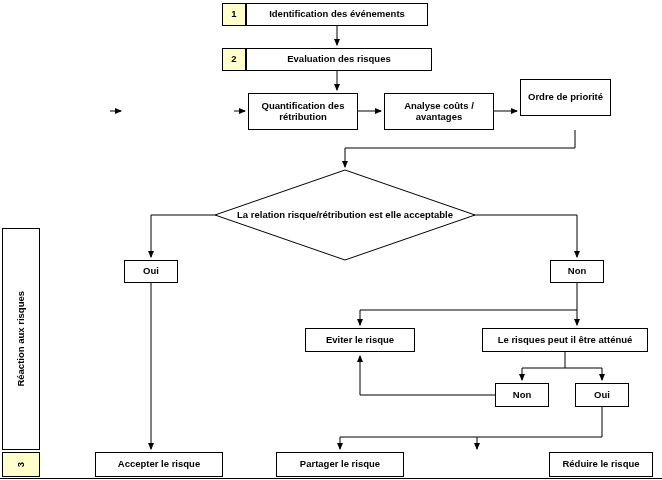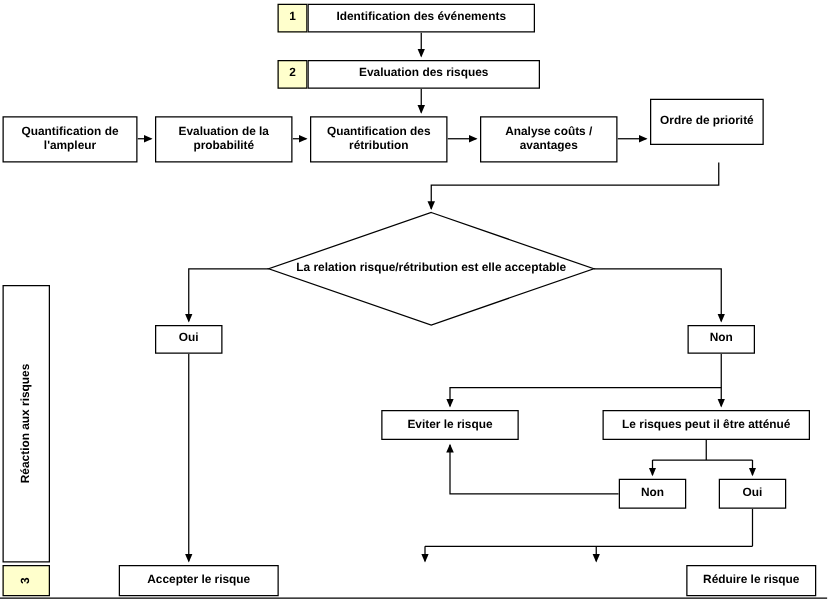--- a/index.html
+++ b/index.html
@@ -57,37 +57,36 @@
     </g>
     <polygon points="345,170 475,215 345,260 215,215" fill="#ffffff" stroke="#000" stroke-width="1"></polygon>
   </svg>
 
   <div class="box yellow" style="left: 222px; top: 3px; width: 24px; height: 23px; background: rgb(255, 255, 204);">1</div>
   <div class="box" style="left:246px;top:3px;width:182px;height:23px">Identification des événements</div>
 
   <div class="box yellow" style="left: 222px; top: 48px; width: 24px; height: 23px; background: rgb(255, 255, 204);">2</div>
   <div class="box" style="left:246px;top:48px;width:186px;height:23px">Evaluation des risques</div>
 
-  <div class="box" style="left:2px;top:93px;width:108px;height:37px">Quantification de l'ampleur</div>
-  <div class="box" style="left:124px;top:93px;width:110px;height:37px">Evaluation de la probabilité</div>
   <div class="box" style="left:248px;top:93px;width:110px;height:37px">Quantification des rétribution</div>
   <div class="box" style="left:384px;top:93px;width:110px;height:37px">Analyse coûts / avantages</div>
   <div class="box" style="left:520px;top:79px;width:91px;height:37px">Ordre de priorité</div>
 
   <div class="dtext" style="left:235px;top:196px;width:220px;height:38px">La relation risque/rétribution est elle acceptable</div>
 
   <div class="box" style="left:124px;top:260px;width:54px;height:23px">Oui</div>
   <div class="box" style="left:550px;top:260px;width:54px;height:23px">Non</div>
 
   <div class="box" style="left:305px;top:328px;width:110px;height:24px">Eviter le risque</div>
   <div class="box" style="left:482px;top:328px;width:166px;height:24px">Le risques peut il être atténué</div>
   <div class="box" style="left:495px;top:383px;width:54px;height:24px">Non</div>
   <div class="box" style="left:575px;top:383px;width:54px;height:24px">Oui</div>
 
   <div class="box" style="left:95px;top:452px;width:128px;height:25px">Accepter le risque</div>
+  <div class="box" style="left:276px;top:452px;width:128px;height:25px">Partager le risque</div>
   <div class="box" style="left:549px;top:452px;width:104px;height:25px">Réduire le risque</div>
 
   <div class="box" style="left:2px;top:228px;width:38px;height:222px">
     <span class="vert">Réaction aux risques</span>
   </div>
   <div class="box yellow" style="left: 2px; top: 452px; width: 38px; height: 25px; background: rgb(255, 255, 204);">
     <span class="vert">3</span>
   </div>
 
   <div class="bottomline"></div>

